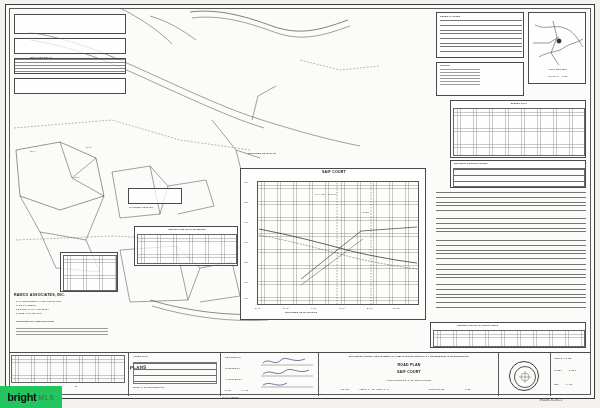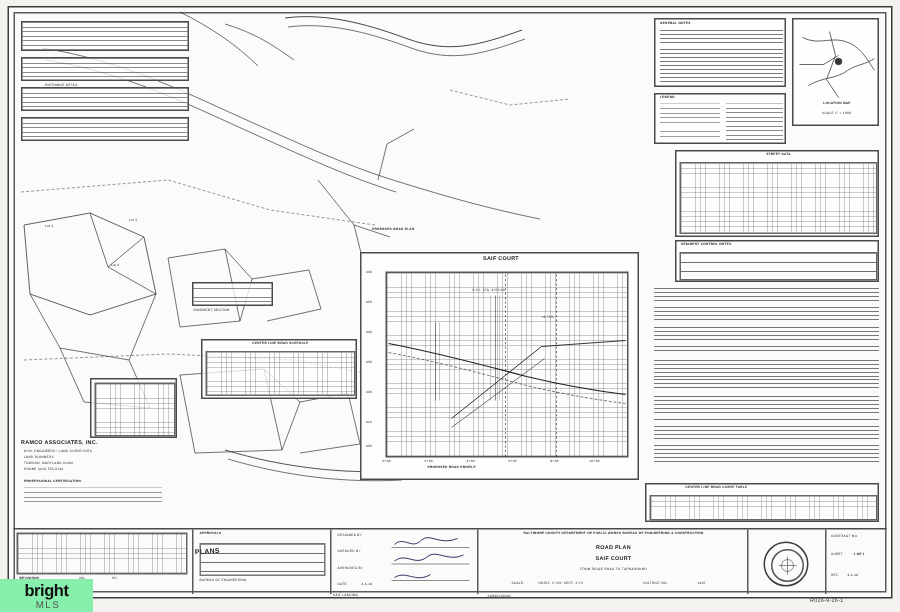--- a/index.html
+++ b/index.html
@@ -17,21 +17,21 @@
   .bold{font-weight:bold;}
   .ctr{text-align:center;}
   
   .hatch-h{background-image:repeating-linear-gradient(to bottom,rgba(40,40,40,.55) 0 0.5px,transparent .5px 3px);}
   .hatch-v{background-image:repeating-linear-gradient(to right,rgba(40,40,40,.5) 0 0.5px,transparent .5px 3px);}
   .gridfine{background-image:repeating-linear-gradient(to bottom,rgba(80,80,80,.3) 0 0.4px,transparent .4px 3.2px),repeating-linear-gradient(to right,rgba(80,80,80,.3) 0 0.4px,transparent .4px 3.2px);}
   .textlines{background-image:repeating-linear-gradient(to bottom,rgba(30,30,30,.6) 0 0.6px,transparent .6px 2.6px);}
   .textlines-lite{background-image:repeating-linear-gradient(to bottom,rgba(40,40,40,.45) 0 0.5px,transparent .5px 3.1px);}
   .rowlines{background-image:repeating-linear-gradient(to bottom,rgba(60,60,60,.75) 0 0.5px,transparent .5px 6px);}
   svg{position:absolute;left:0;top:0;overflow:visible;}
-  .wm{position:absolute;left:0;bottom:0;width:62px;height:22px;background:#86efac;display:flex;align-items:center;justify-content:center;flex-direction:column;}
+  .wm{position:absolute;left:0;bottom:0;width:62px;height:22px;background:#22c55e;display:flex;align-items:center;justify-content:center;}
   .wm .b{font-size:11px;font-weight:bold;color:#111;letter-spacing:-.3px;}
   .wm .m{font-size:6.5px;color:#555;margin-left:2px;letter-spacing:1px;}
   .titleblock{position:absolute;left:9px;top:352px;width:582px;height:43px;border-top:1px solid #4a4a4a;}
   .tb-cell{position:absolute;border-right:1px solid #5a5a5a;height:100%;box-sizing:border-box;}
   .seal{border-radius:50%;border:1px solid #3a3a3a;}
 </style>
 </head>
 <body>
 
 <div id="sheet">

